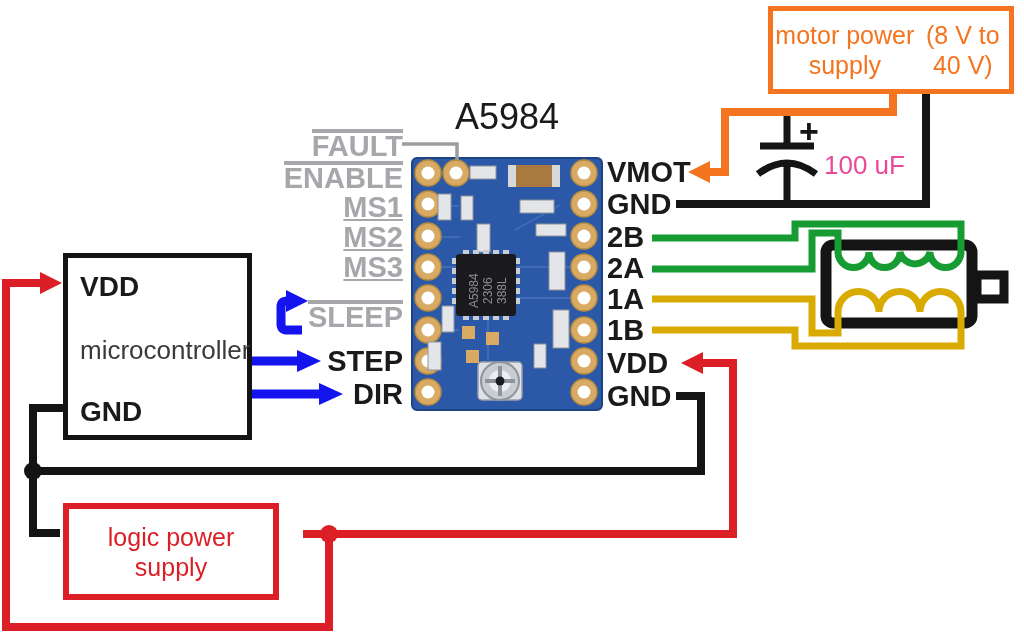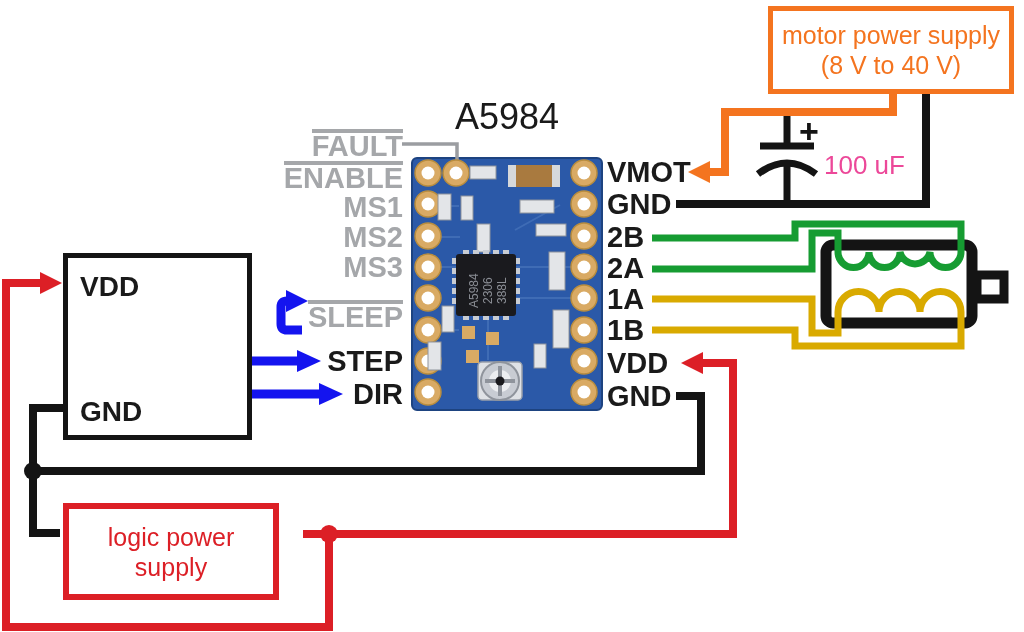--- a/index.html
+++ b/index.html
@@ -2,45 +2,46 @@
 <html><head>
 <meta charset="utf-8">
 <style>
   html,body{margin:0;padding:0;background:#fff;}
   #canvas{position:relative;width:1024px;height:632px;background:#ffffff;overflow:hidden;
           font-family:"Liberation Sans","DejaVu Sans",sans-serif;}
   .pin{position:absolute;height:30px;line-height:30px;font-size:29px;font-weight:bold;color:#1a1a1a;white-space:nowrap;}
   .pin.left{right:621px;text-align:right;}
   .pin.right{left:607px;text-align:right;}
   .pin .ov{display:inline-block;border-top:4px solid;padding-top:0px;line-height:26px;}
-  .pin.muted{color:#a5a7aa;}
+  .pin.muted{color:#a5a7aa;text-decoration:underline;}
   .boxlbl{position:absolute;text-align:center;font-size:25px;line-height:30px;}
   #mcu-box{position:absolute;left:63px;top:253px;width:189px;height:187px;border:5px solid #141414;
            box-sizing:border-box;background:#fff;}
   #mcu-box .vdd{position:absolute;left:12px;top:13px;font-size:28px;font-weight:bold;color:#1a1a1a;}
   #mcu-box .name{position:absolute;left:12px;top:77px;font-size:26px;color:#3a3a3a;}
   #mcu-box .gnd{position:absolute;left:12px;top:138px;font-size:28px;font-weight:bold;color:#1a1a1a;}
   #motor-supply-box{position:absolute;left:768px;top:6px;width:246px;height:88px;border:5px solid #f4741f;
-           box-sizing:border-box;background:#fff;color:#f4741f;display:flex;flex-direction:column;
+           box-sizing:border-box;background:#fff;color:#f4741f;display:flex;flex-direction:row;
            align-items:center;justify-content:center;}
   #logic-supply-box{position:absolute;left:63px;top:503px;width:216px;height:97px;border:6px solid #dc1f26;
            box-sizing:border-box;background:#fff;color:#dc1f26;display:flex;flex-direction:column;
            align-items:center;justify-content:center;}
   #board-title{position:absolute;left:412px;top:96px;width:190px;text-align:center;font-size:36px;color:#1a1a1a;}
   #cap-plus{position:absolute;left:799px;top:112px;font-size:34px;font-weight:bold;color:#141414;}
   #cap-value{position:absolute;left:824px;top:150px;font-size:26px;color:#ec4899;}
   svg{position:absolute;left:0;top:0;}
 </style>
 </head>
 <body>
 
 <div id="canvas">
 
   <div id="mcu-box">
     <div class="vdd">VDD</div>
+    <div class="name">microcontroller</div>
     <div class="gnd">GND</div>
   </div>
 
   <div id="motor-supply-box">
     <div class="boxlbl" style="position:static">motor power supply</div>
     <div class="boxlbl" style="position:static">(8 V to 40 V)</div>
   </div>
 
   <div id="logic-supply-box">
     <div class="boxlbl" style="position:static">logic power supply</div>

